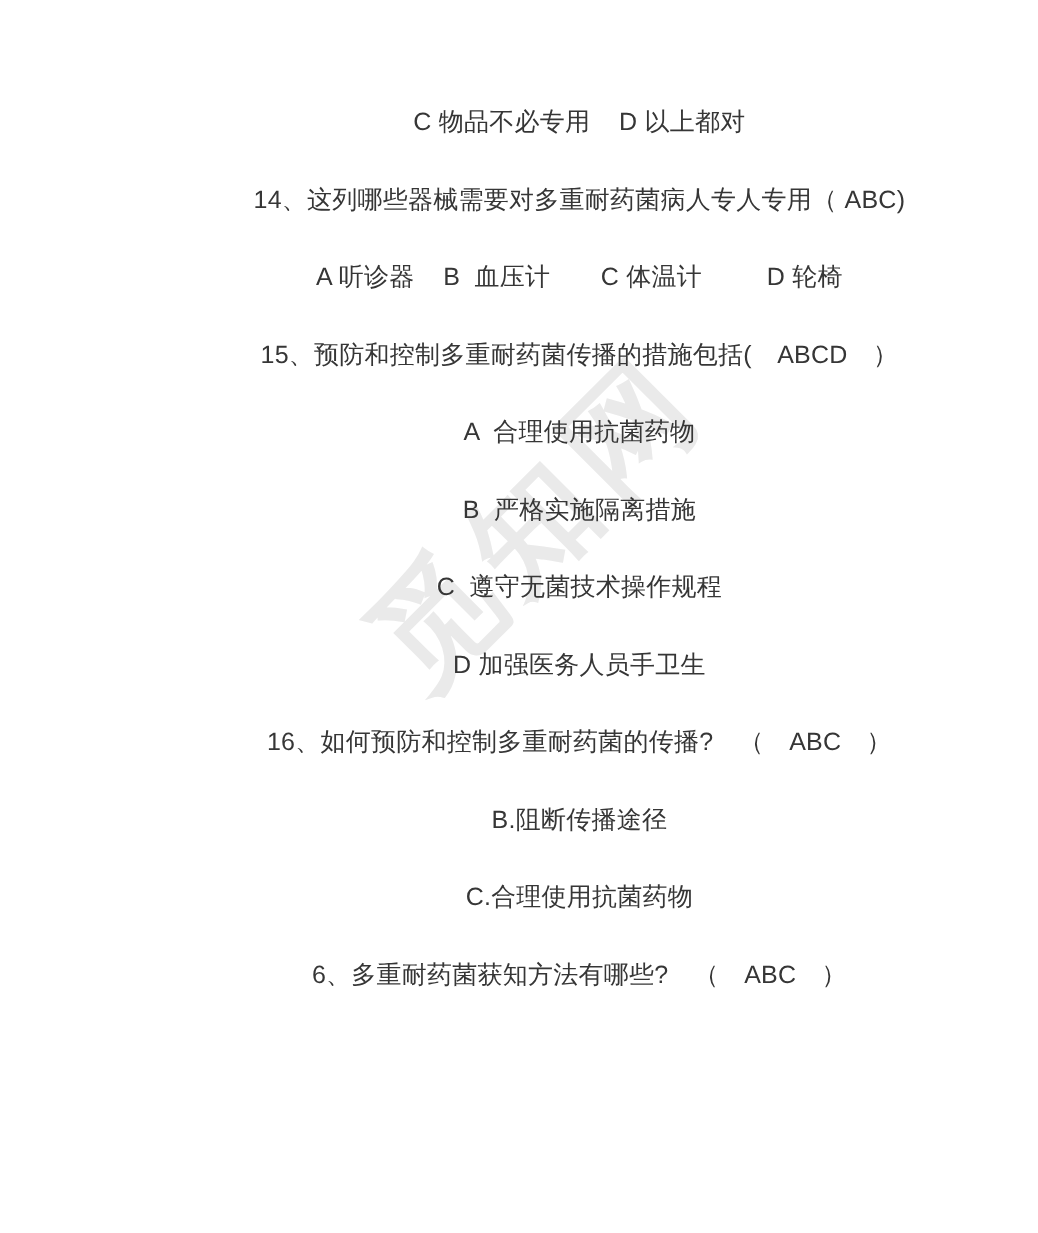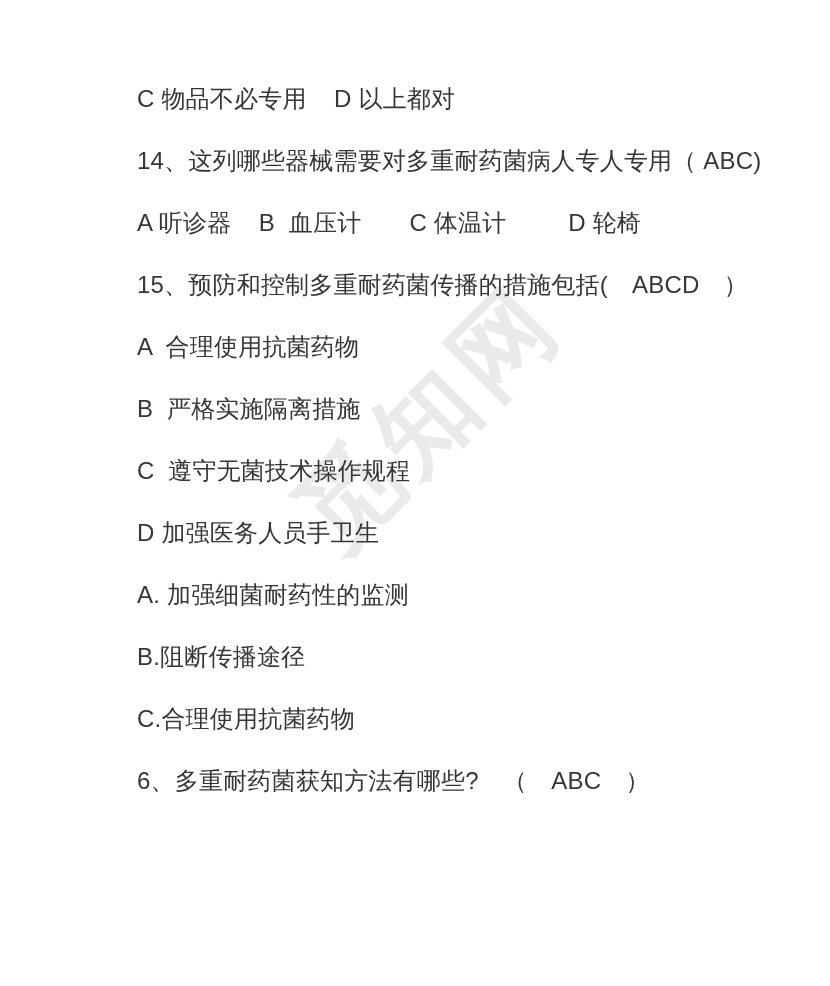--- a/index.html
+++ b/index.html
@@ -32,42 +32,43 @@
   }
   .content {
     position: absolute;
     left: 137px;
     top: 87px;
     right: 40px;
     z-index: 1;
   }
   .line {
     margin: 0 0 39px 0;
-    font-size: 24px;
+    font-size: 20px;
     line-height: 23px;
     color: #363636;
     white-space: pre;
     letter-spacing: 0.2px;
+    text-align: center;
   }
 </style>
 </head>
 <body>
 
 <div class="page">
 
   <div class="watermark">觅知网</div>
 
   <div class="content">
     <p class="line">C 物品不必专用    D 以上都对</p>
     <p class="line">14、这列哪些器械需要对多重耐药菌病人专人专用（ ABC)</p>
     <p class="line">A 听诊器    B  血压计       C 体温计         D 轮椅</p>
     <p class="line">15、预防和控制多重耐药菌传播的措施包括(　ABCD　）</p>
     <p class="line">A  合理使用抗菌药物</p>
     <p class="line">B  严格实施隔离措施</p>
     <p class="line">C  遵守无菌技术操作规程</p>
     <p class="line">D 加强医务人员手卫生</p>
-    <p class="line">A. 加强细菌耐药性的监测</p>
+    <p class="line">16、如何预防和控制多重耐药菌的传播?　（　ABC　）</p>
     <p class="line">B.阻断传播途径</p>
     <p class="line">C.合理使用抗菌药物</p>
     <p class="line">6、多重耐药菌获知方法有哪些?　（　ABC　）</p>
   </div>
 
 </div>
 
 </body></html>

